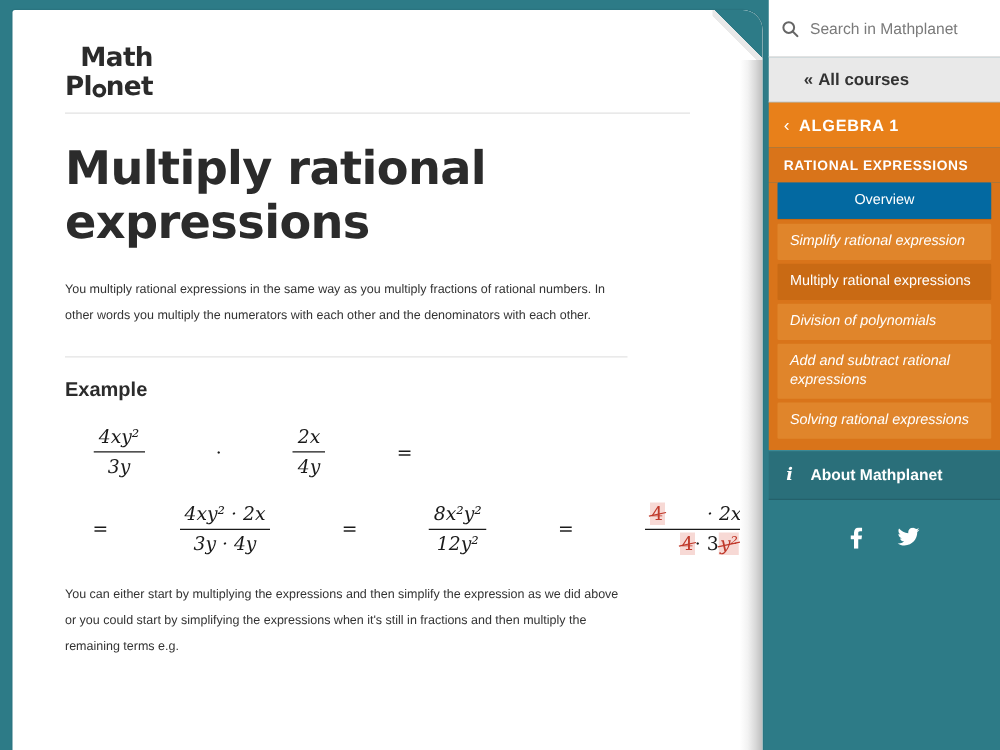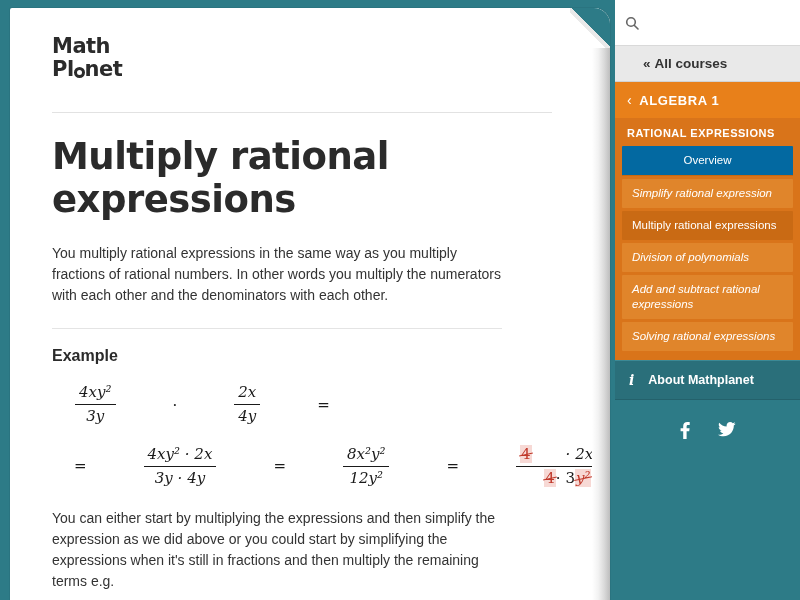--- a/index.html
+++ b/index.html
@@ -57,23 +57,24 @@
   }
 
   
   .logo {
     font-family: "DejaVu Sans", sans-serif;
     font-weight: bold;
     font-size: 21px;
     line-height: 21px;
     color: #2b2b2b;
     letter-spacing: -0.5px;
-    margin-bottom: 32px;
+    margin-bottom: 10px;
     position: relative;
     display: inline-block;
+    text-align: right;
   }
   .logo .l1 { display:block; }
   .logo .l2 { display:block; margin-top: 2px; }
   .logo .ring {
     display: inline-block;
     width: 11px; height: 11px;
     border: 3px solid #2b2b2b;
     border-radius: 50%;
     vertical-align: -1px;
     margin: 0 0px;
@@ -102,21 +103,21 @@
     font-size: 37px;
     line-height: 43px;
     font-weight: bold;
     color: #2b2b2b;
     margin: 0 0 22px 0;
     letter-spacing: -0.5px;
     max-width: 420px;
   }
 
   p.body-text {
-    font-size: 14px;
+    font-size: 10px;
     line-height: 21px;
     color: #333;
     margin: 0 0 18px 0;
     max-width: 450px;
   }
 
   .divider {
     border: none;
     border-top: 1px solid #e4e4e4;
     margin: 22px 0 18px 0;
@@ -367,20 +368,21 @@
     </div>
   </div>
 
   <div class="sidebar">
 
     <div class="search-bar">
       <svg width="14" height="14" viewBox="0 0 14 14">
         <circle cx="6" cy="6" r="4.3" fill="none" stroke="#666" stroke-width="1.6"></circle>
         <line x1="9.2" y1="9.2" x2="13" y2="13" stroke="#666" stroke-width="1.6" stroke-linecap="round"></line>
       </svg>
+      <input class="search-input" type="text" placeholder="Search in Mathplanet" style="">
     </div>
 
     <div class="all-courses">
       <span class="chev">«</span><span>All courses</span>
     </div>
 
     <div class="course-head">
       <span class="chev">‹</span>
       <span>ALGEBRA 1</span>
     </div>

